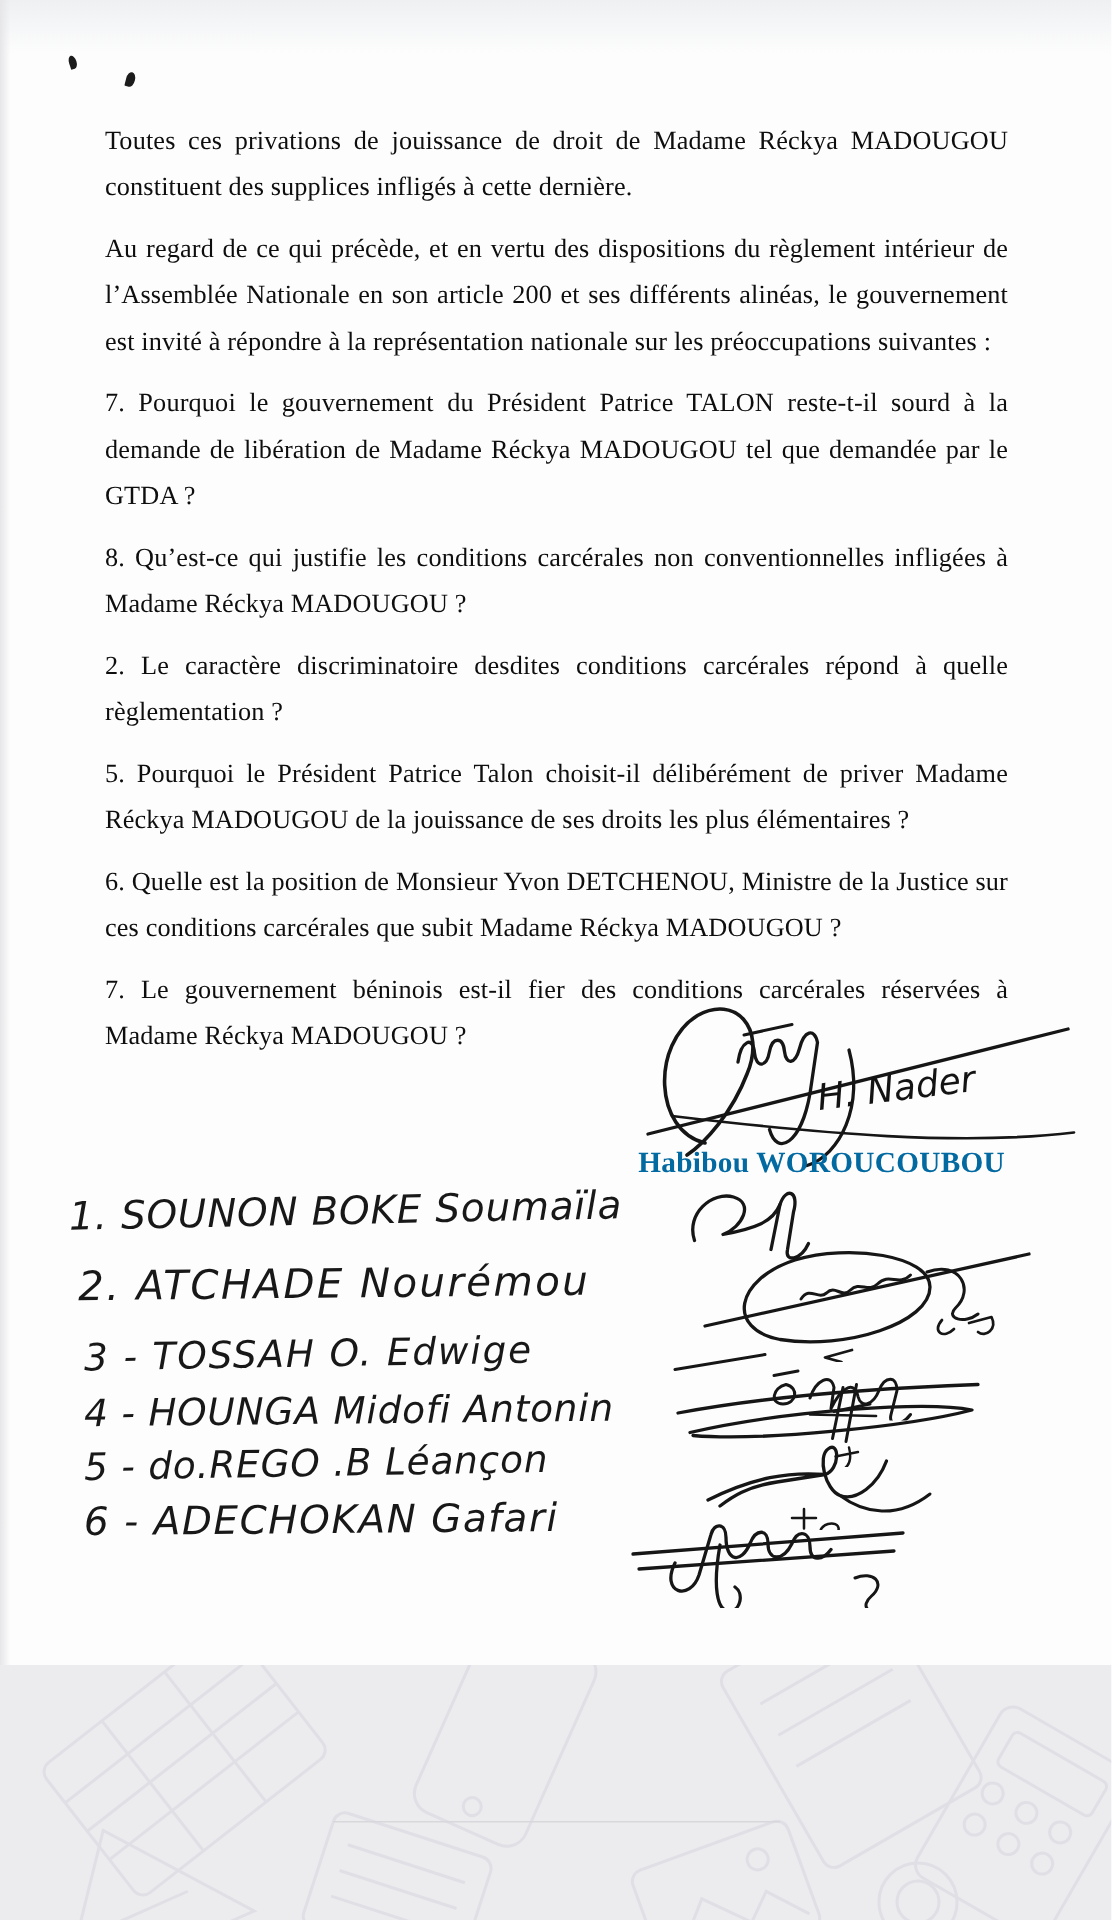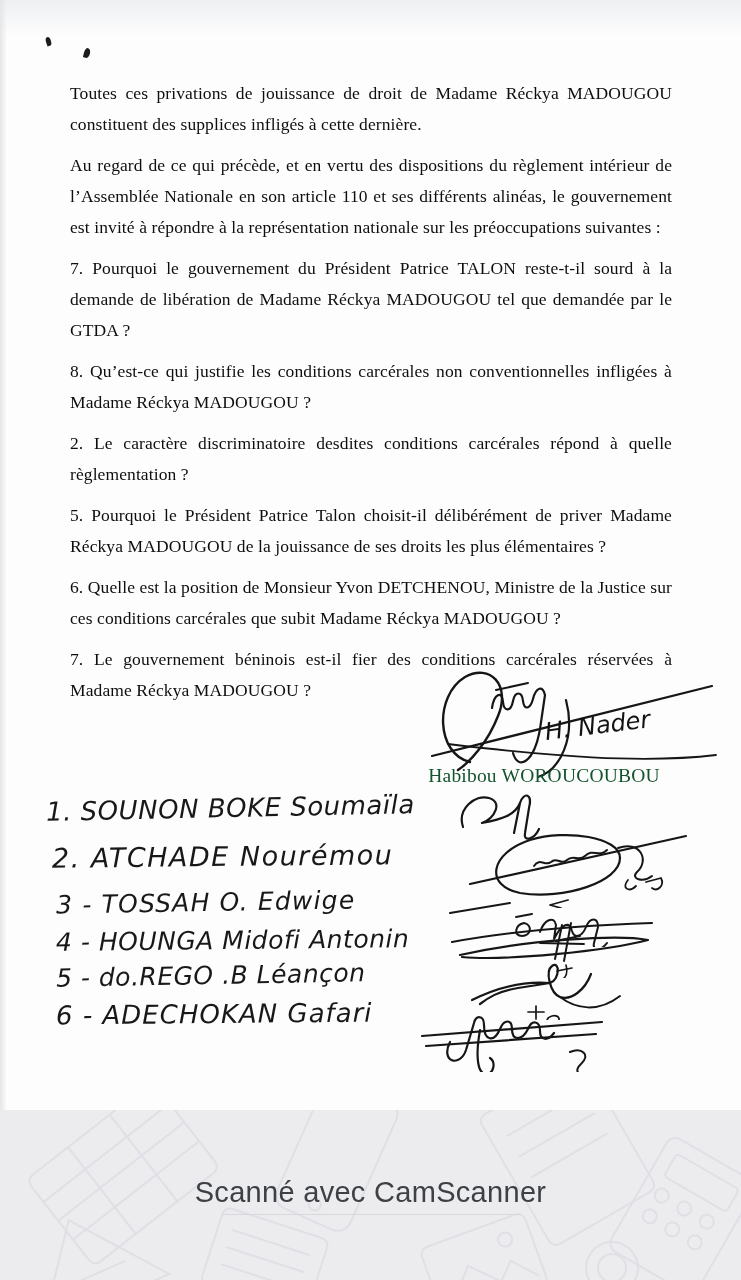--- a/index.html
+++ b/index.html
@@ -34,22 +34,22 @@
     font-size:17.5px; line-height:31px; letter-spacing:0.1px;
     text-align:justify; color:#0e0e0e;
   }
   .doc-text p { margin:0 0 10px 0; }
   .doc-text p:last-child { margin-bottom:0; }
 
   
   .main-signature { position:absolute; left:418px; top:658px; }
   .printed-name {
     position:absolute; left:418px; top:765px; width:252px;
-    font-weight:normal; font-size:19.5px; letter-spacing:0.2px;
-    text-align:center; color:#14532d; white-space:nowrap;
+    font-weight:bold; font-size:19.5px; letter-spacing:0.2px;
+    text-align:right; color:#0369a1; white-space:nowrap;
   }
 
   
   .hand {
     position:absolute; white-space:nowrap;
     font-family:"DejaVu Sans",sans-serif; font-style:italic;
     color:#181818; letter-spacing:0.5px;
   }
   .hand-1 { left:46px;  top:793px; font-size:26px; transform:rotate(-1.2deg); }
   .hand-2 { left:52px;  top:841px; font-size:27px; transform:rotate(-0.6deg); letter-spacing:1.5px; }
@@ -87,21 +87,21 @@
 <div class="screen">
 
   <div class="paper">
     <div class="paper-topshade"></div>
     <div class="paper-leftshade"></div>
     <div class="speck speck-1"></div>
     <div class="speck speck-2"></div>
 
     <div class="doc-text">
       <p>Toutes ces privations de jouissance de droit de Madame Réckya MADOUGOU constituent des supplices infligés à cette dernière.</p>
-      <p>Au regard de ce qui précède, et en vertu des dispositions du règlement intérieur de l’Assemblée Nationale en son article 110 et ses différents alinéas, le gouvernement est invité à répondre à la représentation nationale sur les préoccupations suivantes :</p>
+      <p>Au regard de ce qui précède, et en vertu des dispositions du règlement intérieur de l’Assemblée Nationale en son article 200 et ses différents alinéas, le gouvernement est invité à répondre à la représentation nationale sur les préoccupations suivantes :</p>
       <p>7. Pourquoi le gouvernement du Président Patrice TALON reste-t-il sourd à la demande de libération de Madame Réckya MADOUGOU tel que demandée par le GTDA ?</p>
       <p>8. Qu’est-ce qui justifie les conditions carcérales non conventionnelles infligées à Madame Réckya MADOUGOU ?</p>
       <p>2. Le caractère discriminatoire desdites conditions carcérales répond à quelle règlementation ?</p>
       <p>5. Pourquoi le Président Patrice Talon choisit-il délibérément de priver Madame Réckya MADOUGOU de la jouissance de ses droits les plus élémentaires ?</p>
       <p>6. Quelle est la position de Monsieur Yvon DETCHENOU, Ministre de la Justice sur ces conditions carcérales que subit Madame Réckya MADOUGOU ?</p>
       <p>7. Le gouvernement béninois est-il fier des conditions carcérales réservées à Madame Réckya MADOUGOU ?</p>
     </div>
 
     <svg class="sig main-signature" width="304" height="122" viewBox="0 0 304 122">
       <path d="M52,104 C18,96 16,38 47,19 C72,5 93,27 80,58 C70,84 52,104 40,112" stroke-width="2.4"></path>
@@ -206,17 +206,16 @@
         <line x1="224" y1="166" x2="280" y2="166"></line>
       </g>
       <g transform="rotate(-20 480 160)">
         <rect x="430" y="120" width="110" height="76" rx="8"></rect>
         <path d="M440,186 L470,152 L496,178 L512,162 L534,186"></path>
         <circle cx="514" cy="140" r="7"></circle>
       </g>
       <circle cx="612" cy="158" r="26"></circle>
       <circle cx="612" cy="158" r="14"></circle>
     </svg>
-    <div class="footer-label">Scanné avec CamScanner</div>
     <div class="footer-underline"></div>
   </div>
 
 </div>
 
 </body></html>

